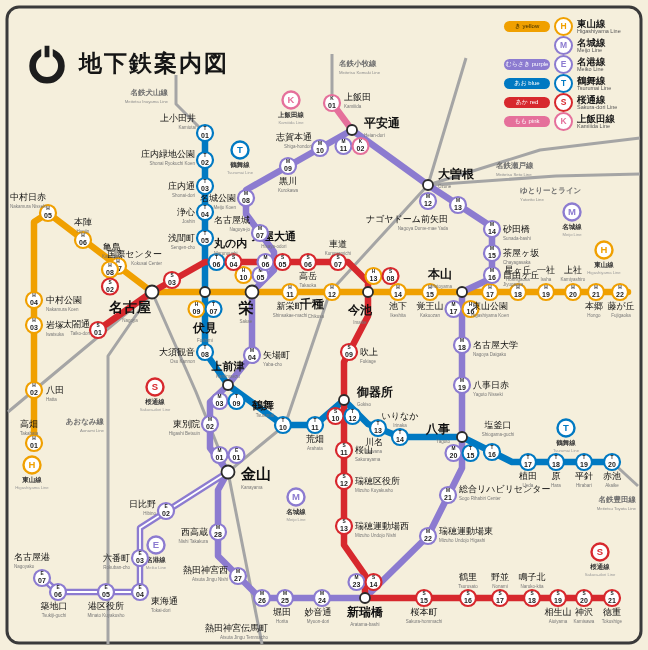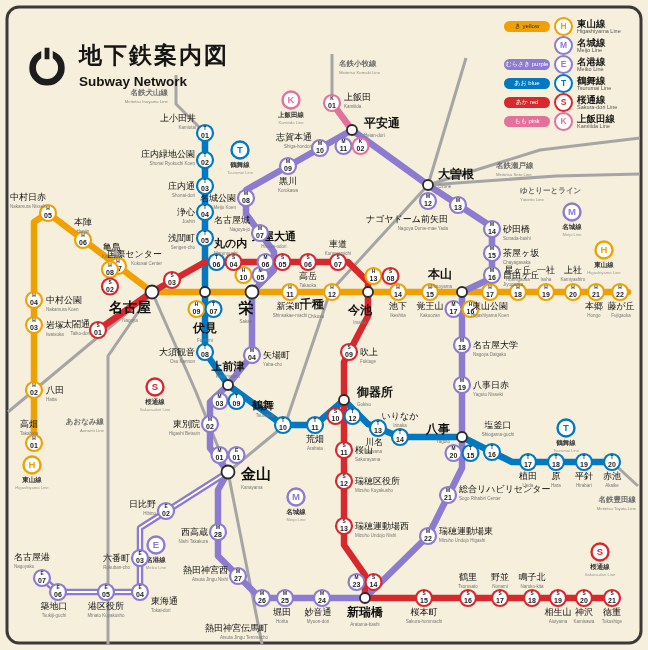--- a/index.html
+++ b/index.html
@@ -1005,21 +1005,20 @@
     </svg>
 
   <div class="title-block">
     <svg width="46" height="46" viewBox="0 0 48 48">
       <circle cx="24" cy="27" r="15" fill="none" stroke="#1d1d1d" stroke-width="7"></circle>
       <rect x="18" y="6" width="12" height="13" fill="#F5EFDC"></rect>
       <rect x="21.5" y="6" width="5" height="12" fill="#1d1d1d"></rect>
     </svg>
     <div>
       <div class="title-ja">地下鉄案内図</div>
-      <div class="title-en">Subway Network</div>
     </div>
   </div>
 
   <div id="legend">
       <div class="lrow">
         <span class="lpill" style="background: rgb(240, 160, 0); color: rgb(58, 44, 0);">き yellow</span>
         <span class="lcirc" style="border-color: rgb(240, 160, 0); color: rgb(240, 160, 0);">H</span>
         <span class="lnames">
           <div class="lja">東山線</div>
           <div class="len">Higashiyama Line</div>

